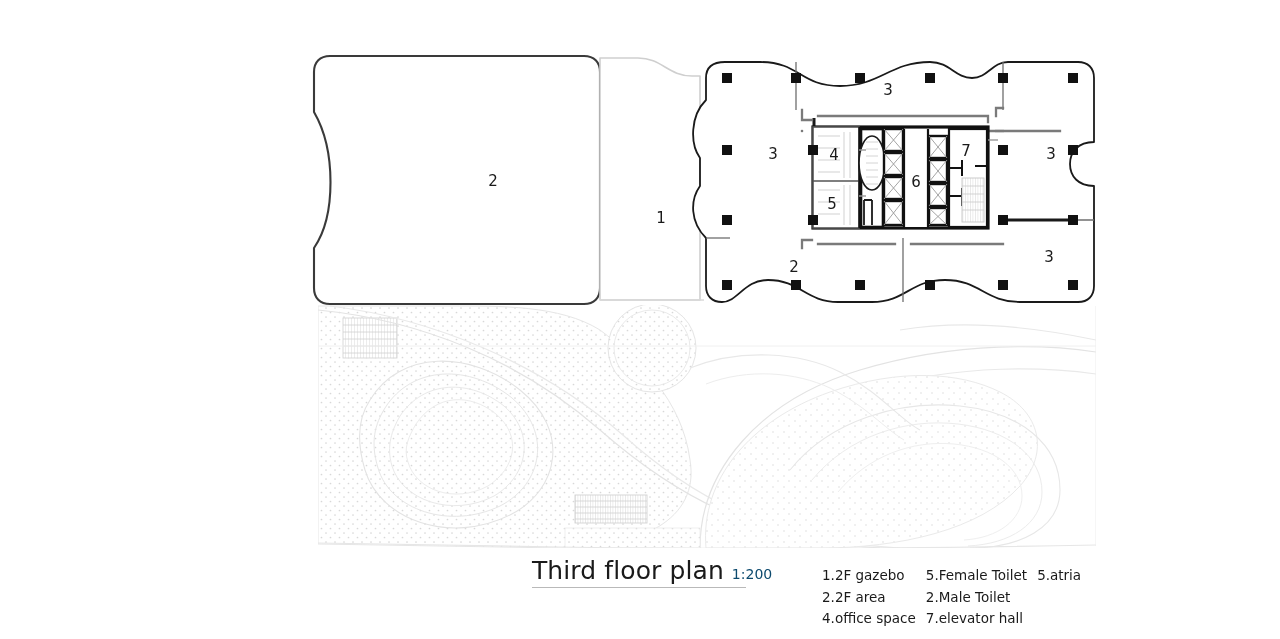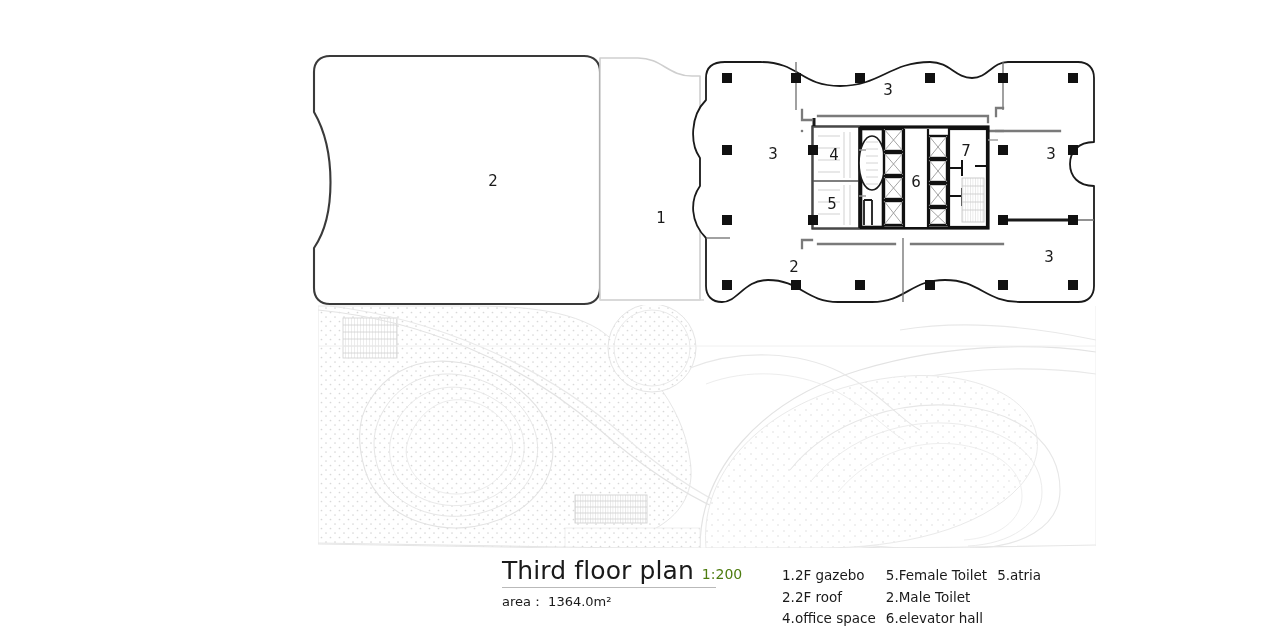--- a/index.html
+++ b/index.html
@@ -30,57 +30,57 @@
   .room-tag {
     font-family: "DejaVu Sans", "Liberation Sans", sans-serif;
     font-size: 15px;
     fill: #1a1a1a;
     text-anchor: middle;
     dominant-baseline: middle;
   }
   
   #title-block {
     position: absolute;
-    left: 502px;
+    left: 532px;
     top: 558px;
     width: 260px;
   }
   .title-line {
     display: flex;
     align-items: baseline;
     gap: 8px;
     white-space: nowrap;
   }
   #plan-title {
     font-size: 25px;
     font-weight: 400;
     letter-spacing: 0.1px;
     color: #1a1a1a;
     line-height: 1.05;
   }
   #plan-scale {
     font-size: 14px;
-    color: #4d7c0f;
+    color: #0c4a6e;
   }
   #title-rule {
     height: 1px;
     background: #b9b9b9;
     margin-top: 3px;
     width: 214px;
   }
   #plan-area {
     font-size: 13px;
     color: #1a1a1a;
     margin-top: 5px;
     white-space: nowrap;
   }
   
   #legend {
     position: absolute;
-    left: 782px;
+    left: 822px;
     top: 566px;
     display: grid;
     grid-template-columns: auto auto auto;
     column-gap: 10px;
     row-gap: 2px;
     font-size: 13.5px;
     color: #1a1a1a;
     line-height: 1.45;
     white-space: nowrap;
   }
@@ -385,28 +385,27 @@
         <text class="room-tag" x="966" y="151">7</text>
       </g>
   </svg>
 
   <div id="title-block">
     <div class="title-line">
       <span id="plan-title">Third floor plan</span>
       <span id="plan-scale">1:200</span>
     </div>
     <div id="title-rule"></div>
-    <div id="plan-area">area： 1364.0m²</div>
   </div>
 
   <div id="legend">
       <div class="legend-item">1.2F gazebo</div>
       <div class="legend-item">5.Female Toilet</div>
       <div class="legend-item">5.atria</div>
-      <div class="legend-item">2.2F roof</div>
+      <div class="legend-item">2.2F area</div>
       <div class="legend-item">2.Male Toilet</div>
       <div class="legend-item legend-blank">&nbsp;</div>
       <div class="legend-item">4.office space</div>
-      <div class="legend-item">6.elevator hall</div>
+      <div class="legend-item">7.elevator hall</div>
       <div class="legend-item legend-blank">&nbsp;</div>
     </div>
 
 </div>
 
 </body></html>

